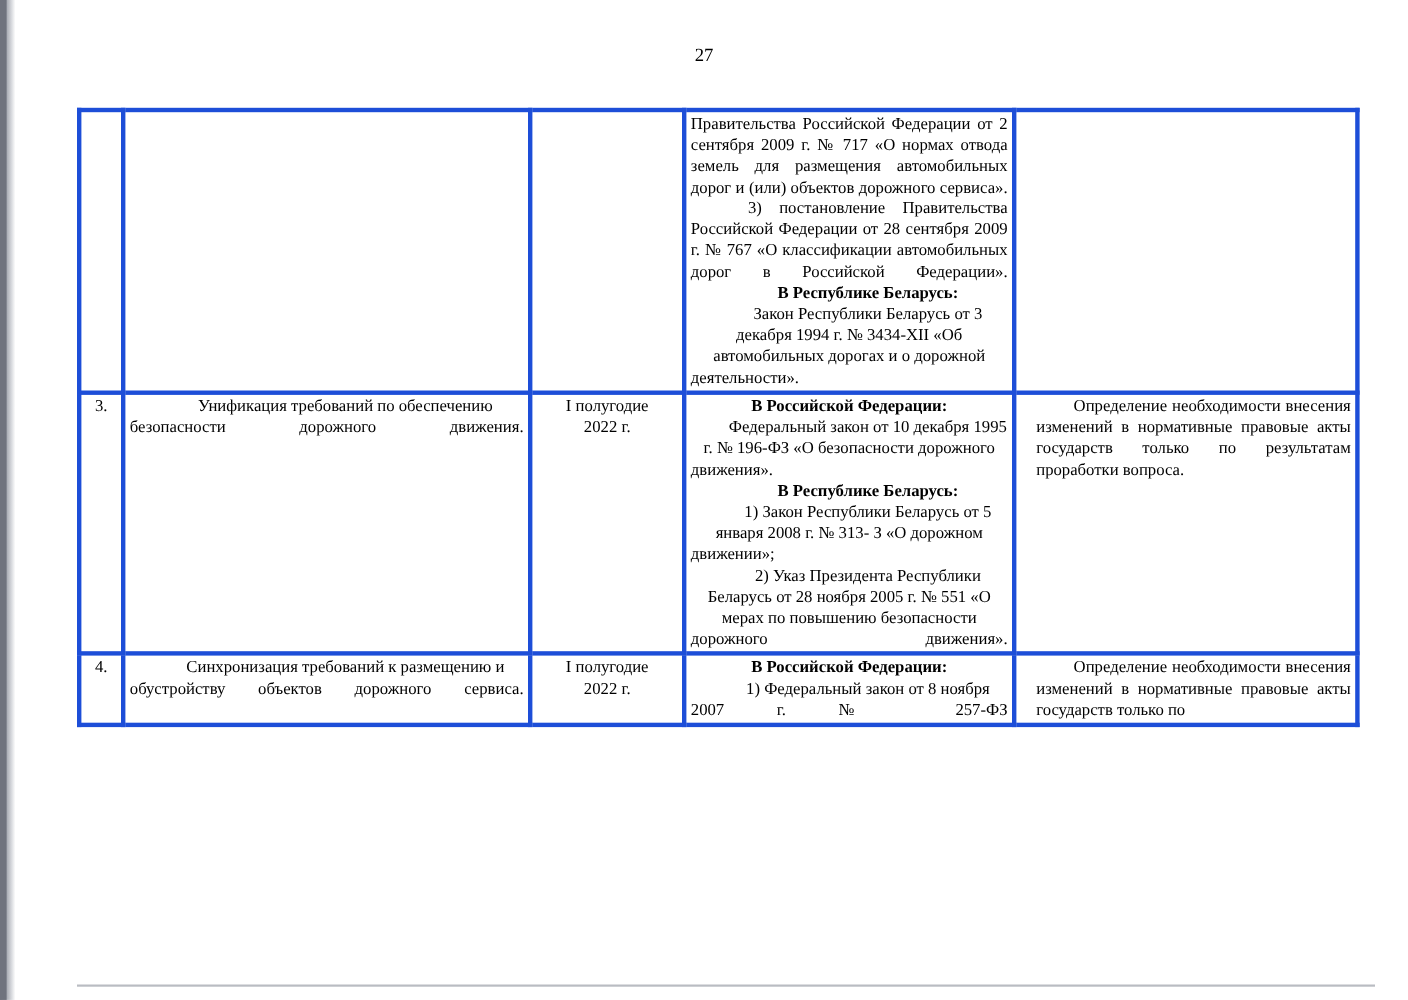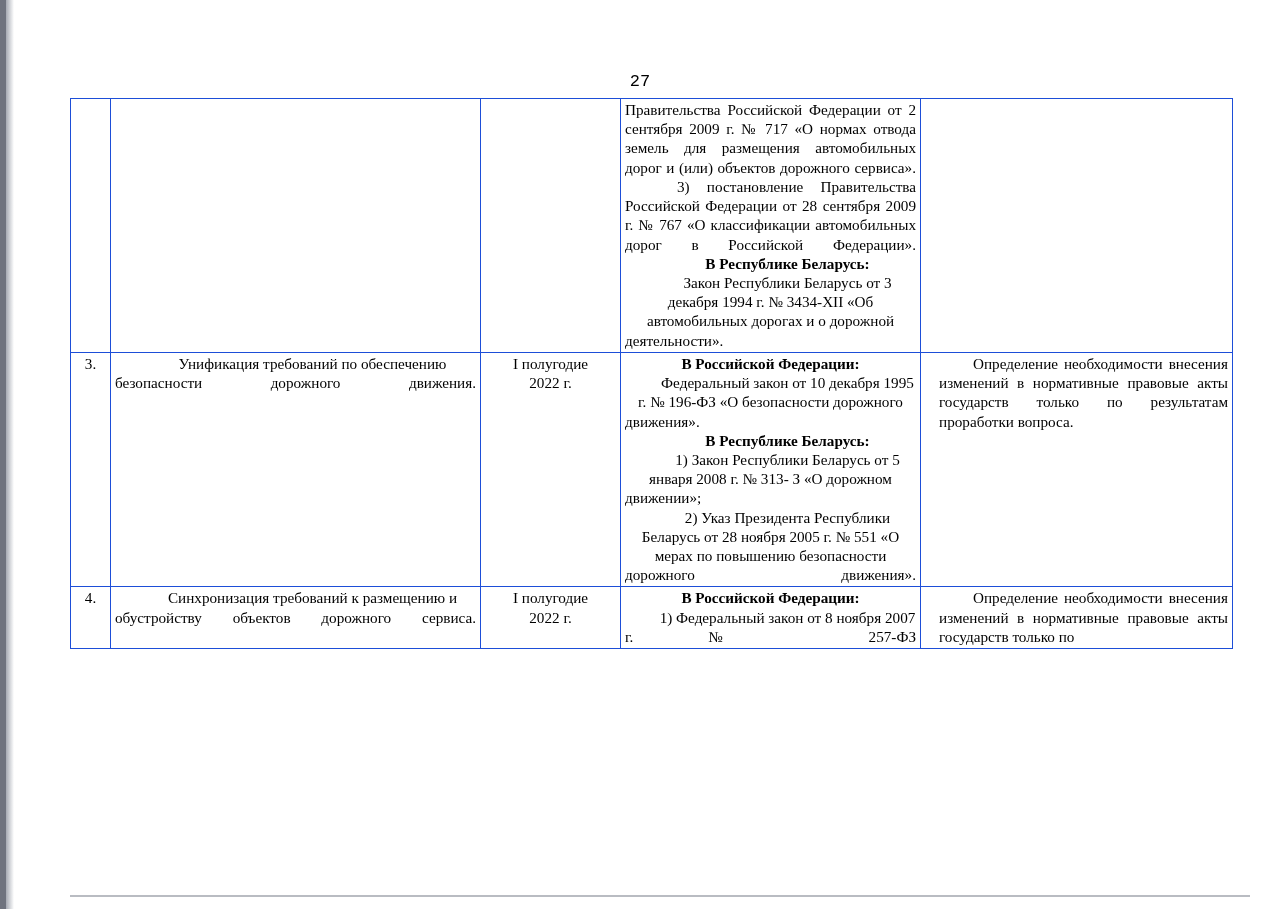--- a/index.html
+++ b/index.html
@@ -47,35 +47,34 @@
     width: 1280px;
     height: 909px;
   }
   .page-number {
     position: absolute;
     top: 40px;
     left: 0;
     width: 1280px;
     text-align: center;
     font-size: 17px;
-    font-family: Liberation Mono, monospace;
-    margin-top: 32px;
+    font-family: Liberation Serif, serif;
   }
   table.doc-table {
     position: absolute;
     left: 70px;
     top: 98px;
     width: 1162px;
     border-collapse: collapse;
     table-layout: fixed;
     font-size: 15.2px;
     line-height: 1.265;
   }
   table.doc-table td {
-    border: 1px solid #1d4ed8;
+    border: 4px solid #1d4ed8;
     vertical-align: top;
     padding: 1px 4px 2px 4px;
   }
   .col-num { width: 40px; }
   .col-measure { width: 370px; }
   .col-term { width: 140px; }
   .col-acts { width: 300px; }
   .col-note { width: 312px; }
 
   .cell-num {

